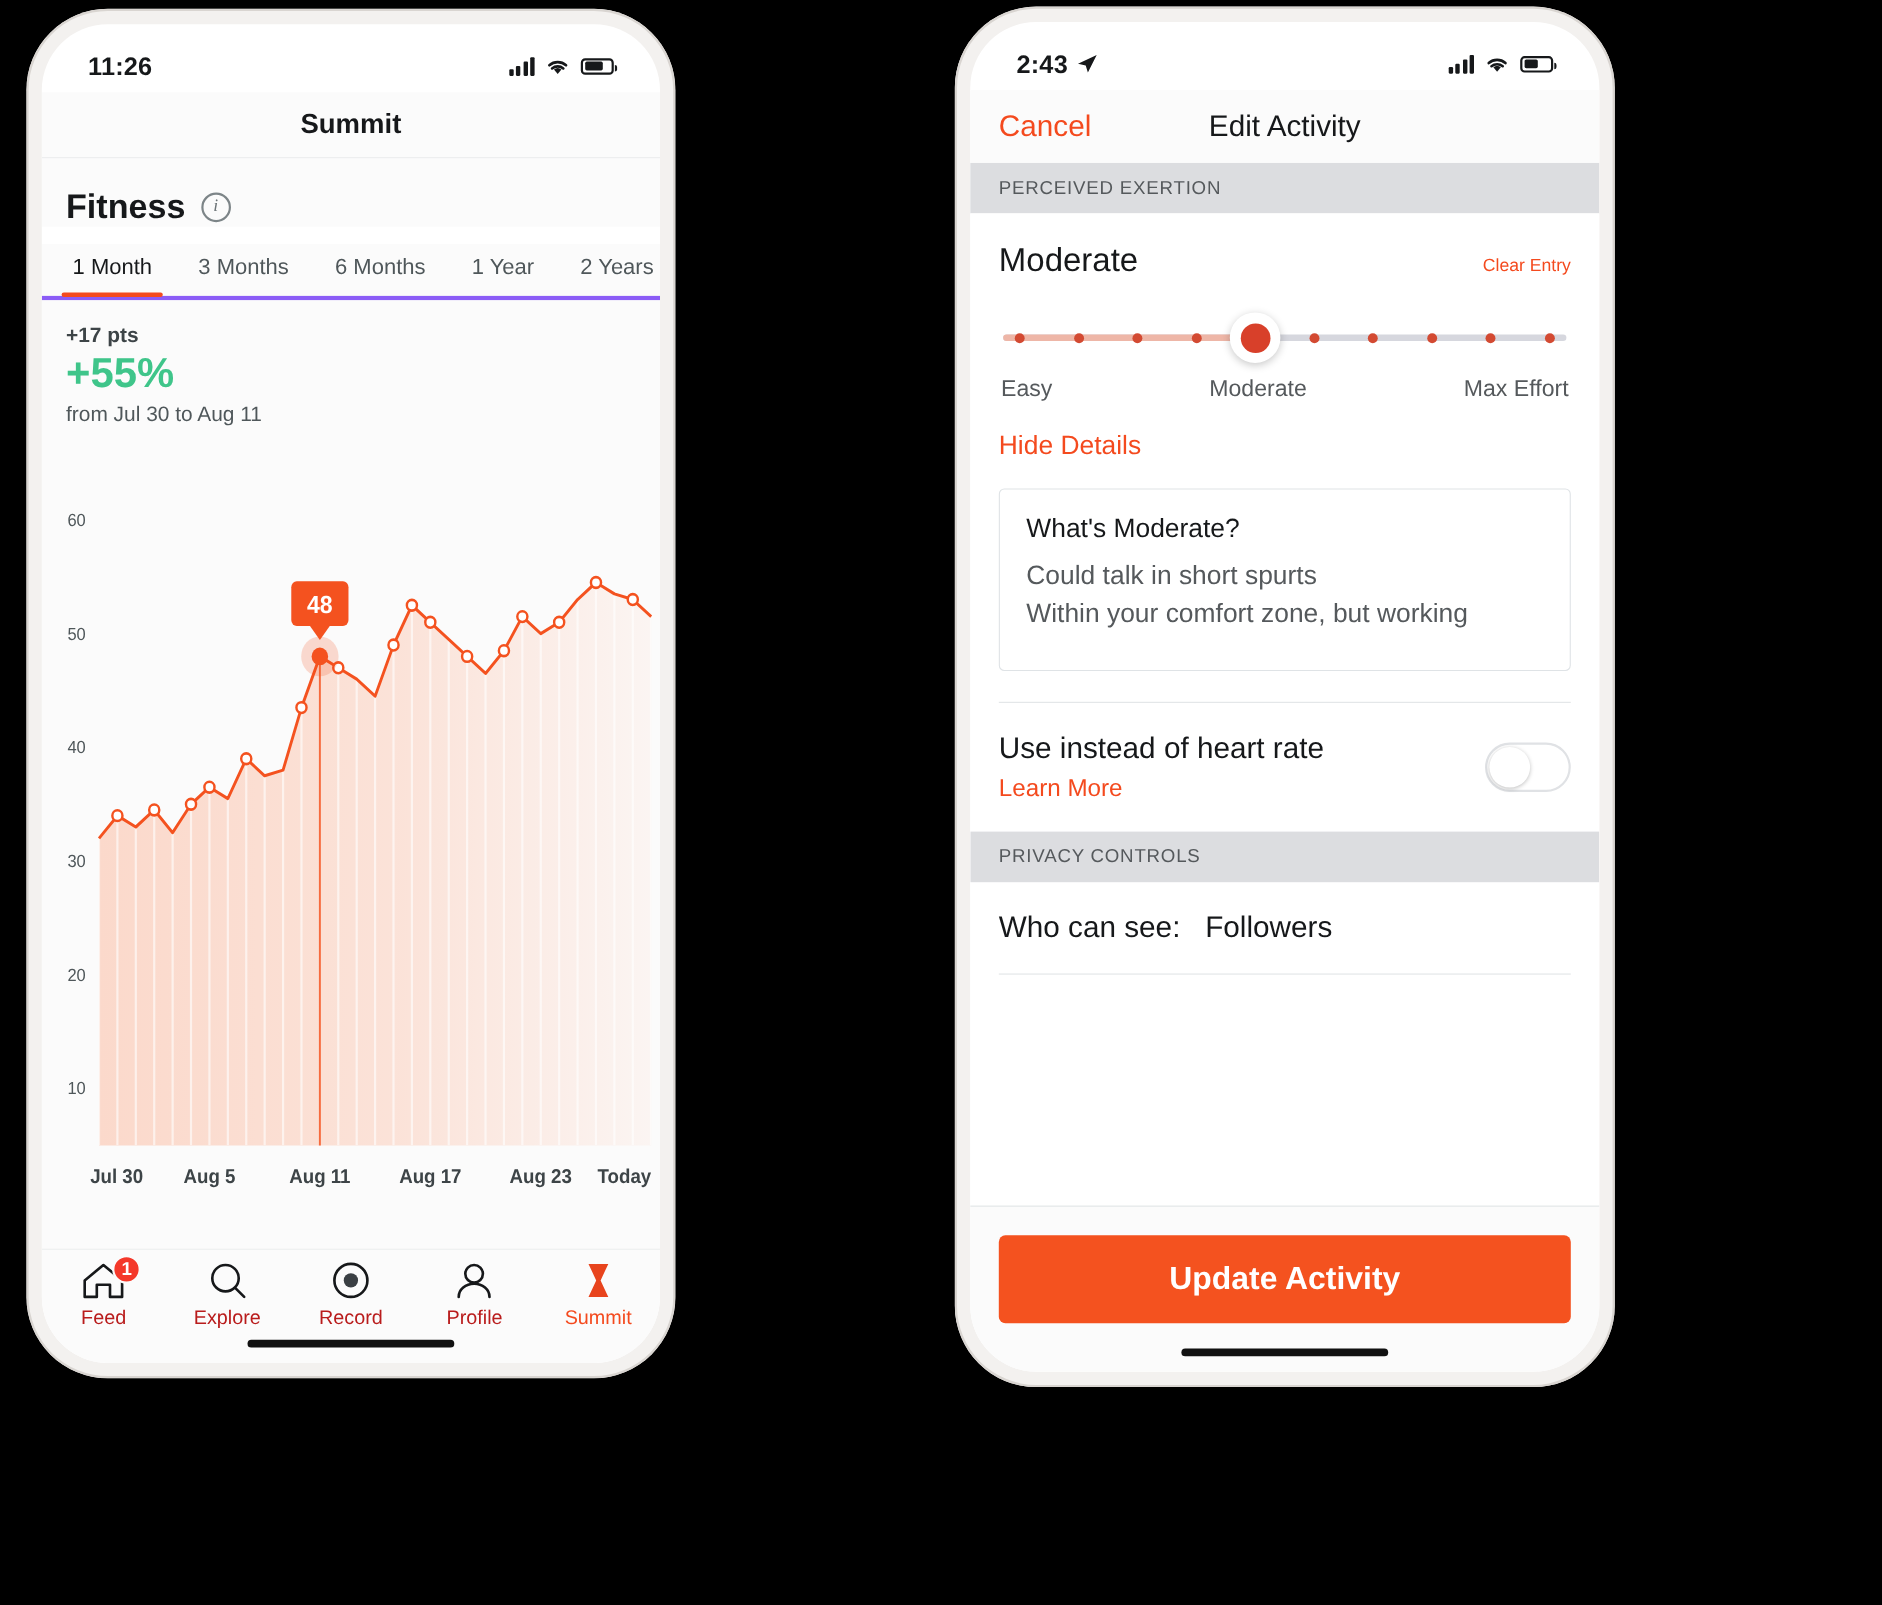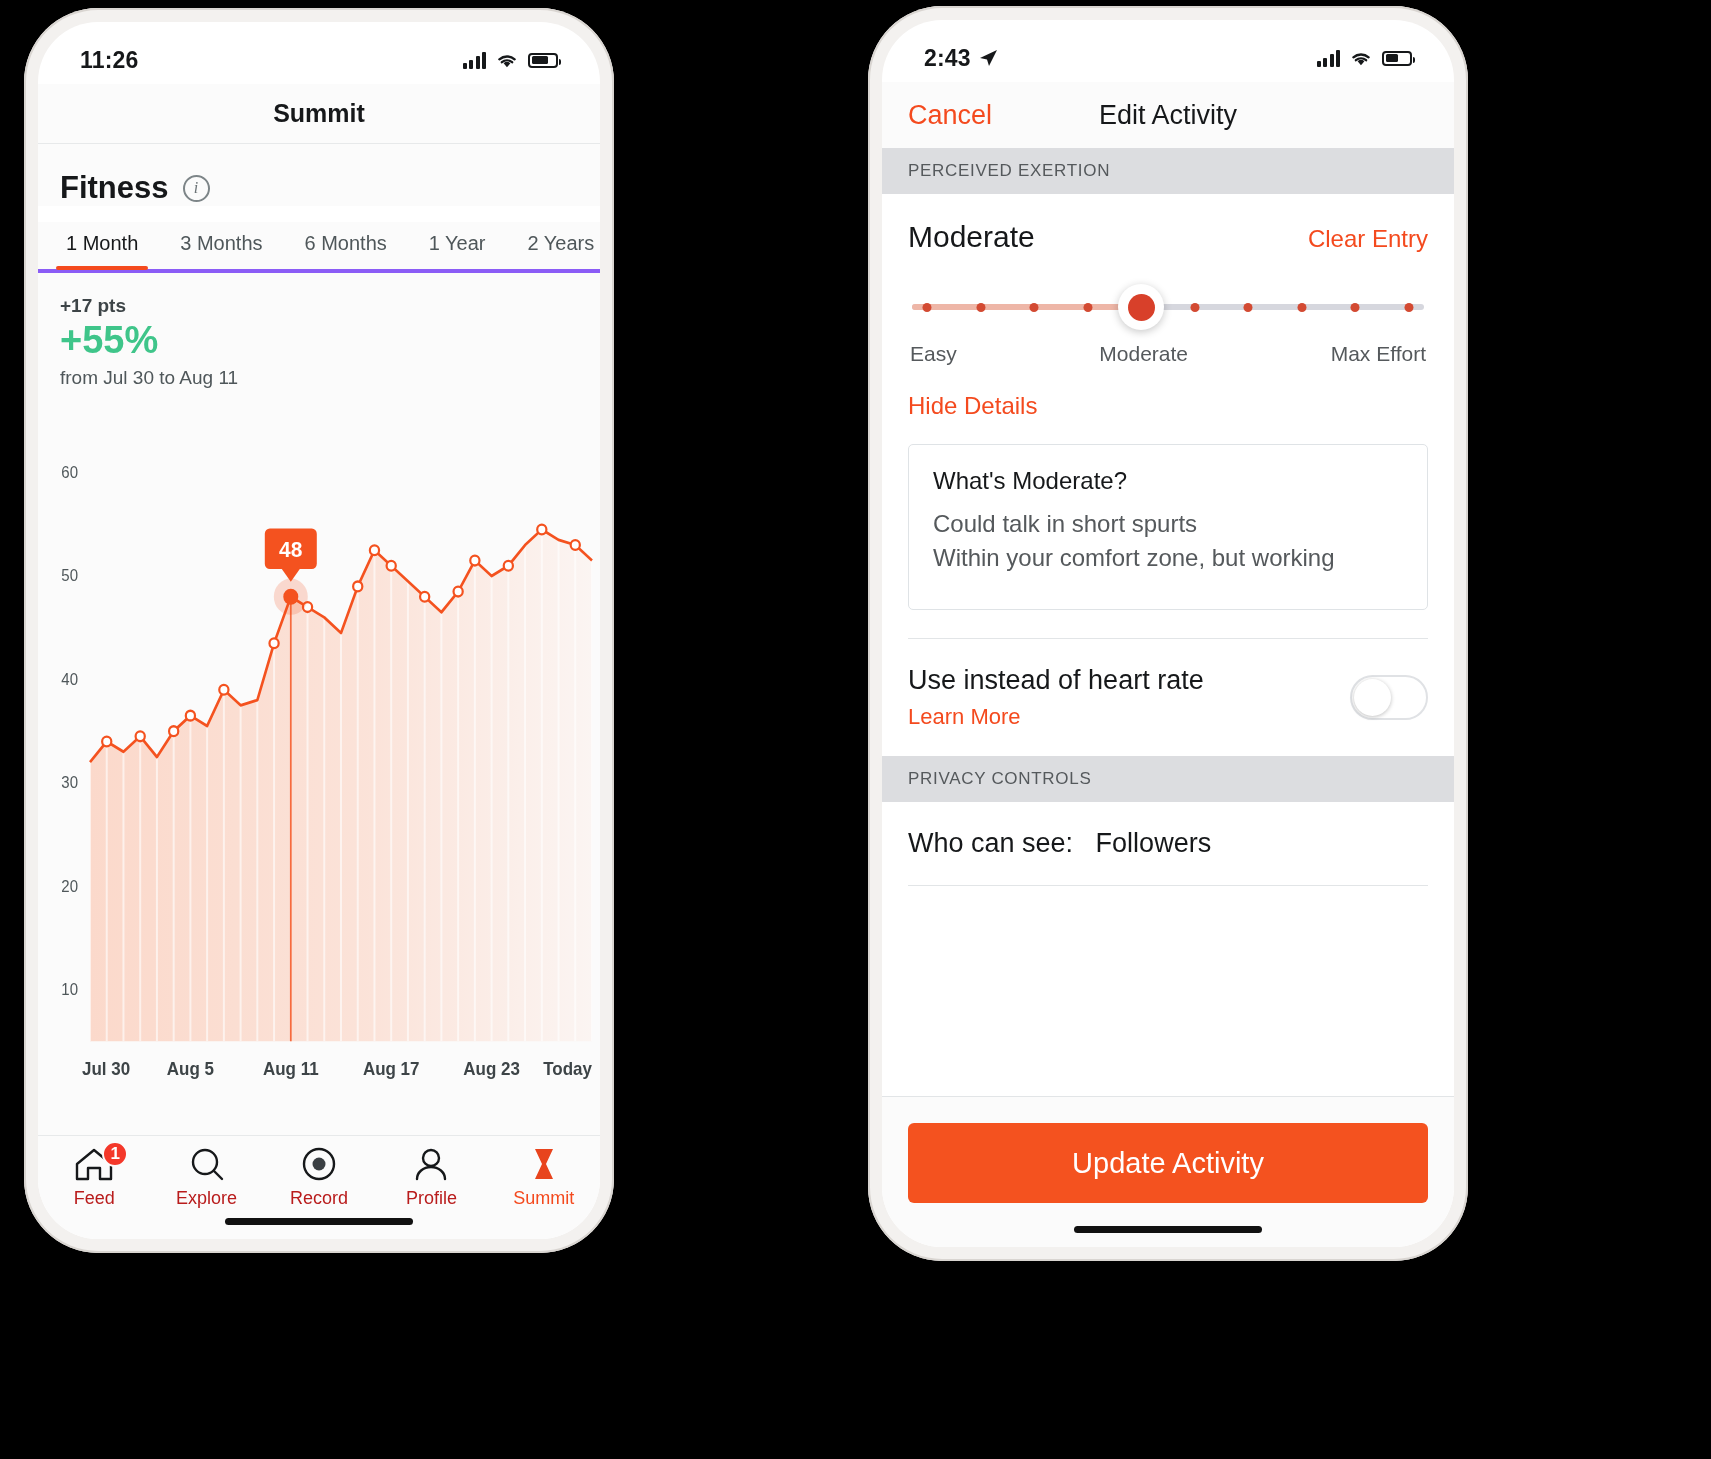--- a/index.html
+++ b/index.html
@@ -130,21 +130,21 @@
     font-size: 27px; color: #16181a; pointer-events: none;
   }
   .sec-header {
     background: #dcdde0; padding: 13px 26px; font-size: 17px;
     color: #55595c; letter-spacing: 0.7px;
   }
   .r-body { flex: 1 1 auto; overflow: hidden; background: #fff; display: flex; flex-direction: column; }
   .exertion { padding: 26px 26px 0 26px; }
   .ex-row { display: flex; align-items: baseline; justify-content: space-between; }
   .ex-value { font-size: 30px; color: #16181a; }
-  .clear-entry { font-size: 24px; color: #f44a1e; }
+  .clear-entry { font-size: 16px; color: #f44a1e; }
 
   .slider { margin: 30px 4px 0 4px; position: relative; height: 46px; }
   .s-track {
     position: absolute; top: 20px; left: 0; right: 0; height: 6px;
     background: #d6d7de; border-radius: 3px;
   }
   .s-fill {
     position: absolute; top: 20px; left: 0; height: 6px;
     background: #eeb6a7; border-radius: 3px;
   }
@@ -183,21 +183,21 @@
     border-radius: 50%; background: #fff; box-shadow: 0 1px 4px rgba(0,0,0,0.25);
     display: block;
   }
   .privacy-row { padding: 26px; font-size: 27px; color: #16181a; }
   .privacy-row b { font-weight: normal; }
   .sep { height: 1px; background: #e2e5e7; margin: 0 26px; }
 
   .footer-bar { padding: 26px 26px 44px 26px; background: #fbfbfb; border-top: 1px solid #e2e5e7; }
   .update-btn {
     width: 100%; height: 80px; border-radius: 6px; background: #f4521f; border: none;
-    color: #fff; font-size: 29px; font-weight: normal; font-family: "Liberation Sans", sans-serif;
+    color: #fff; font-size: 29px; font-weight: bold; font-family: "Liberation Sans", sans-serif;
   }
 </style>
 </head>
 <body>
 
 <div class="stage">
 
   <div class="phone" id="phone-left">
     <div class="phone-inner">
 

